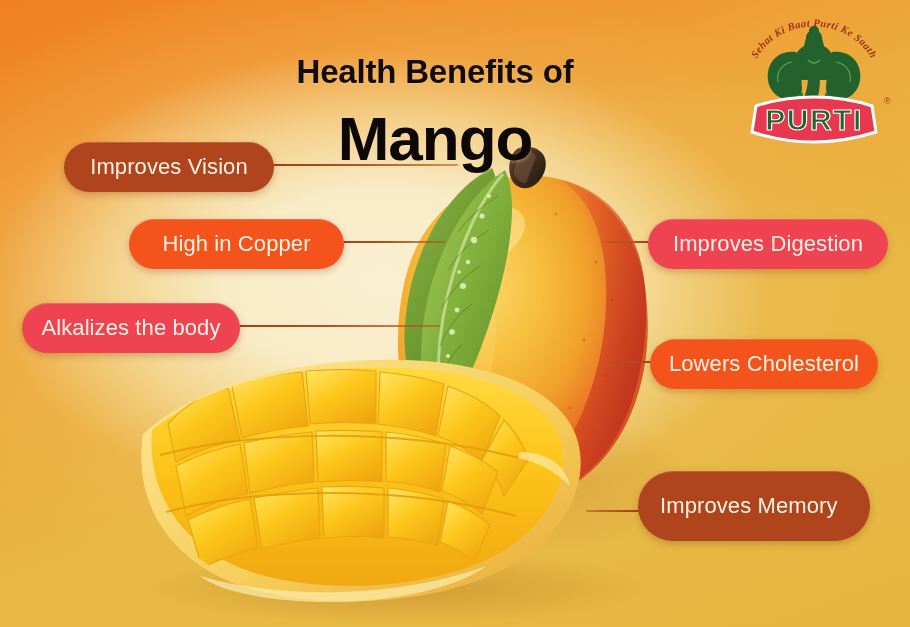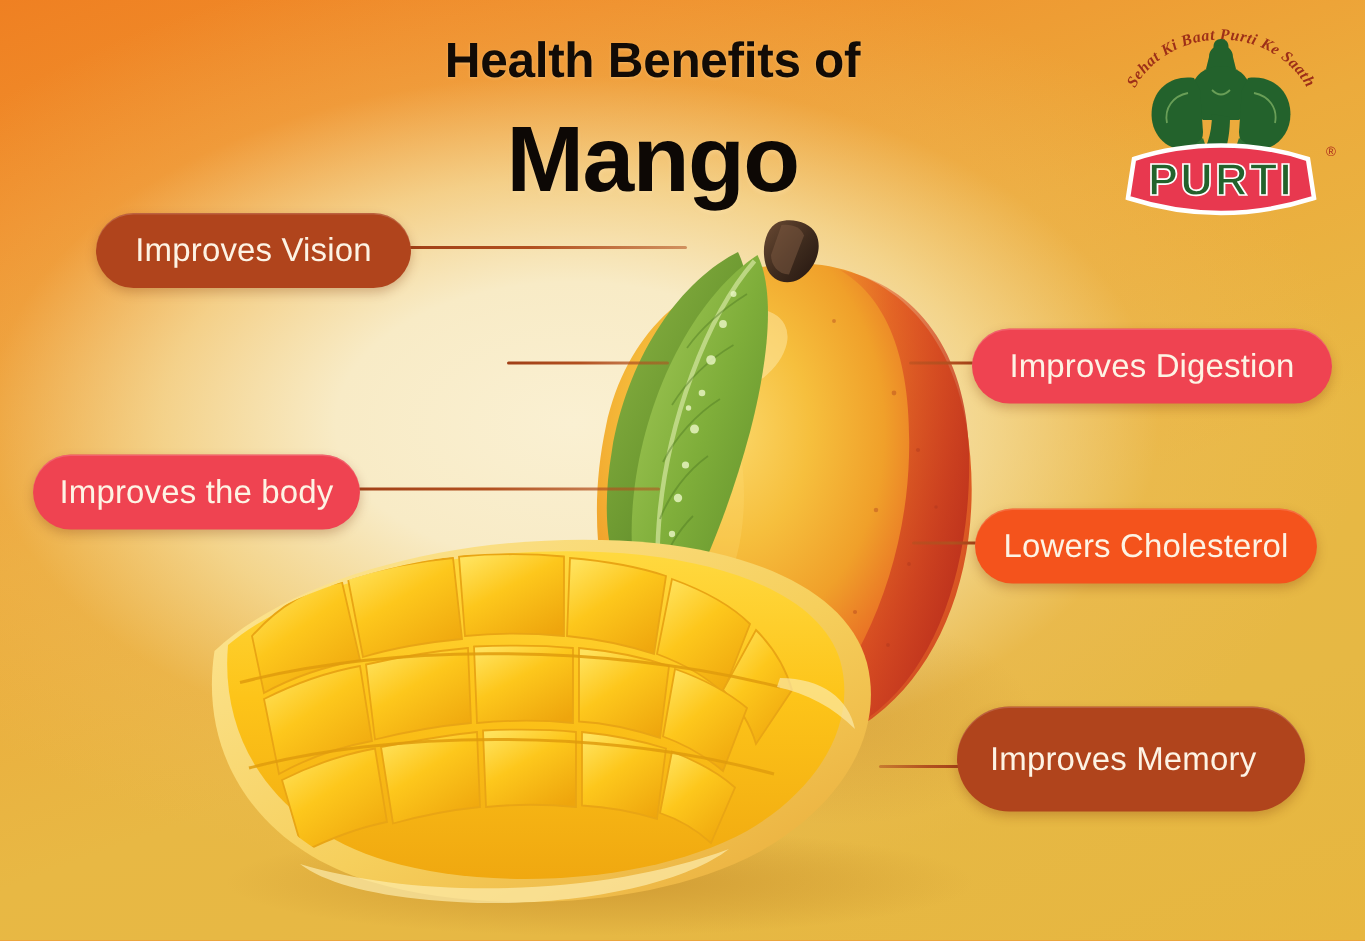--- a/index.html
+++ b/index.html
@@ -14,21 +14,21 @@
       radial-gradient(ellipse 58% 50% at 42% 45%, #faf0d2 0%, #f8ebc6 30%, rgba(246,225,165,0.75) 52%, rgba(240,190,100,0.25) 74%, rgba(238,170,70,0) 100%),
       linear-gradient(160deg, #ef8022 0%, #f08f2c 16%, #ecab3c 40%, #e8b844 62%, #e6b844 80%, #e7b63f 100%);
   }
   
   .title-block{
     position:absolute;left:200px;top:22px;width:470px;text-align:center;
     z-index:6;
   }
   .title-small{
     font-size:33px;font-weight:bold;color:#120b06;letter-spacing:-0.2px;
-    line-height:1.12;text-shadow:0 1px 2px rgba(255,230,180,.35);
+    line-height:1.12;text-shadow:0 1px 2px rgba(255,230,180,.35);margin-top:32px;
   }
   .title-big{
     font-size:62px;font-weight:bold;color:#0d0805;line-height:1.02;
     margin-top:16px;letter-spacing:-1px;
     text-shadow:0 2px 3px rgba(255,230,180,.3);
   }
   
   .logo{
     position:absolute;right:16px;top:8px;width:160px;height:136px;z-index:7;
   }
@@ -306,23 +306,26 @@
         <text x="80" y="122" text-anchor="middle" font-family="Liberation Sans, sans-serif" font-size="30" font-weight="bold" fill="#23622c" stroke="#ffffff" stroke-width="1.1" letter-spacing="1.5">PURTI</text>
       </g>
       <text x="150" y="96" font-family="Liberation Sans, sans-serif" font-size="9" fill="#b0301d">®</text>
     </svg>
   </div>
 
   <div class="pill" style="left:64px;top:142px;width:210px;height:45px;background:#b0441c;">
     <span>Improves Vision</span>
   </div>
 
+  <div class="pill" style="left:129px;top:219px;width:215px;height:45px;background:#f4531c;">
+    <span>High in Copper</span>
+  </div>
 
   <div class="pill" style="left:22px;top:303px;width:218px;height:45px;background:#ef4351;">
-    <span>Improves the body</span>
+    <span>Alkalizes the body</span>
   </div>
 
   <div class="pill" style="left:648px;top:219px;width:240px;height:45px;background:#ef4351;">
     <span>Improves Digestion</span>
   </div>
 
   <div class="pill" style="left:650px;top:339px;width:228px;height:45px;background:#f4531c;">
     <span>Lowers Cholesterol</span>
   </div>
 

